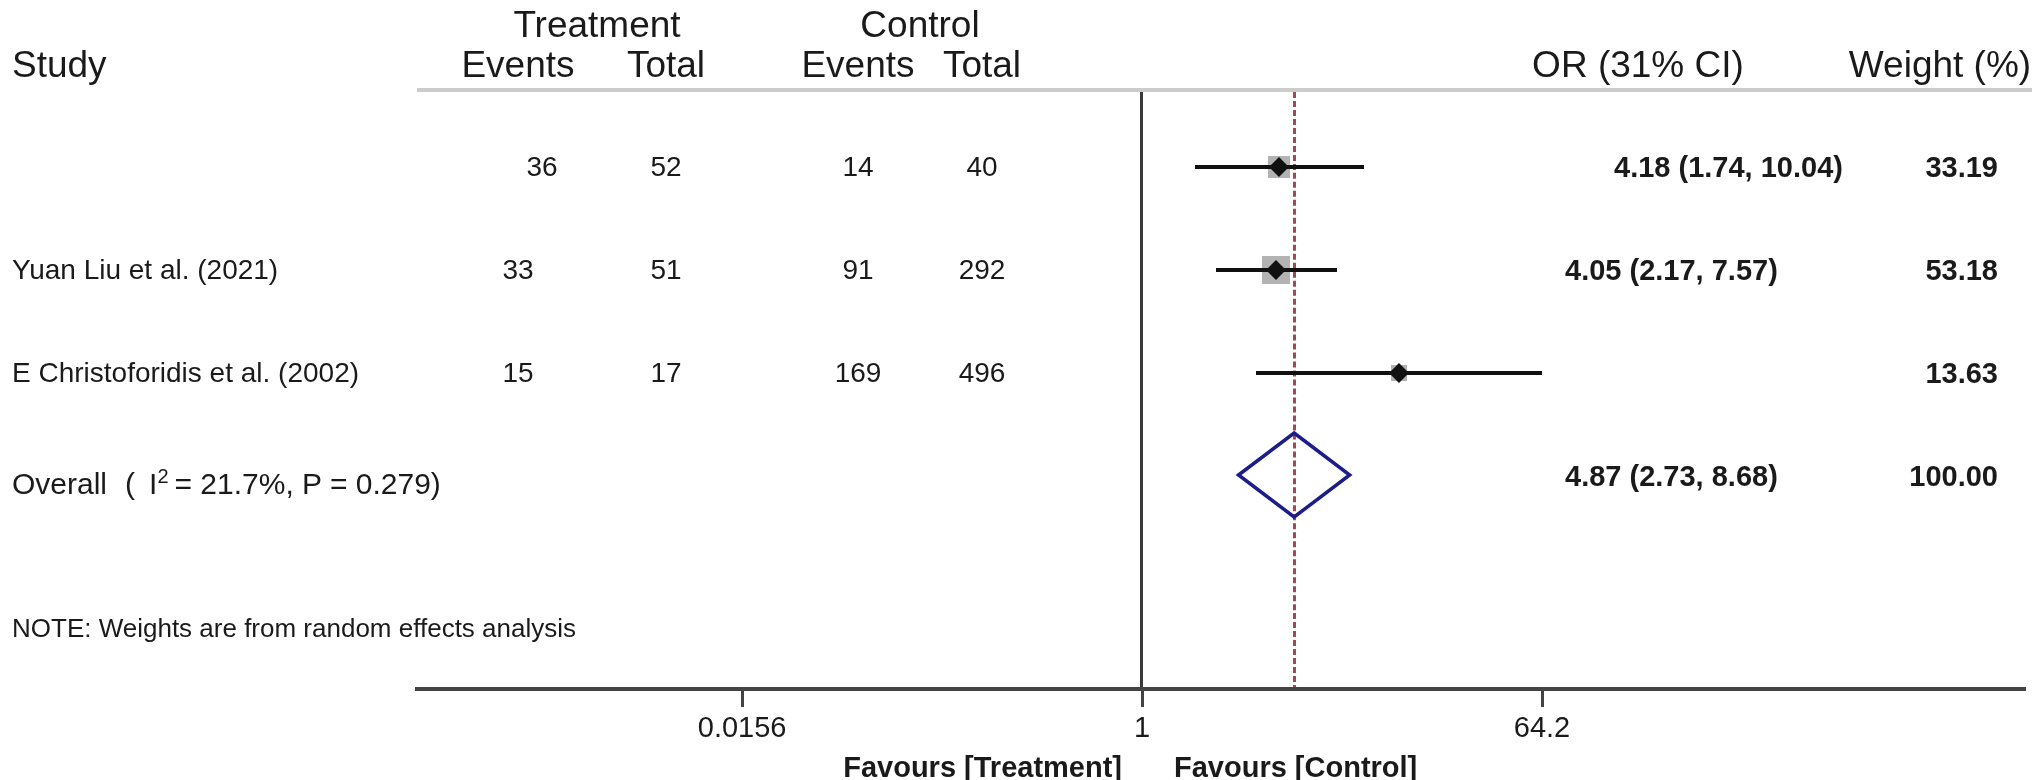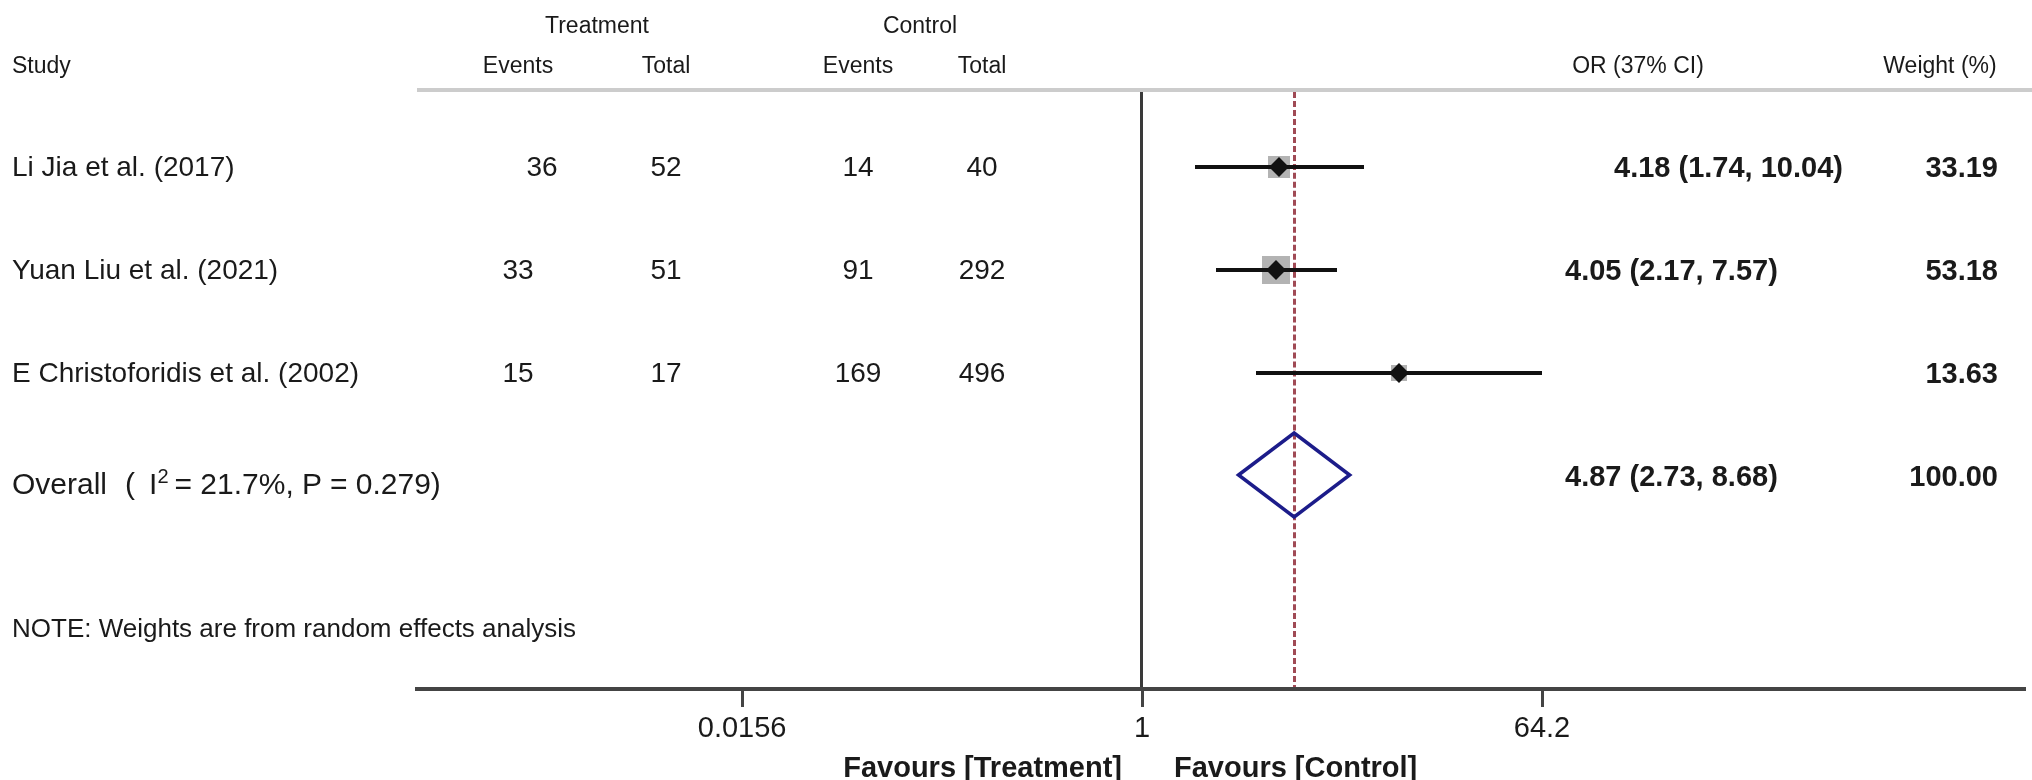--- a/index.html
+++ b/index.html
@@ -5,21 +5,21 @@
   html,body{margin:0;padding:0;background:#ffffff;}
   #forest-plot{
     position:relative;
     width:2032px;height:780px;
     background:#ffffff;
     font-family:"Liberation Sans", sans-serif;
     color:#1a1a1a;
     overflow:hidden;
   }
   .abs{position:absolute;}
-  .hdr{font-size:23px;line-height:34px;white-space:nowrap;}
+  .hdr{font-size:37px;line-height:34px;white-space:nowrap;}
   .ctr{text-align:center;}
   .rgt{text-align:right;}
   .row-text{font-size:28px;line-height:34px;white-space:nowrap;}
   .val-bold{font-size:29px;line-height:34px;font-weight:700;white-space:nowrap;}
   .tick-label{font-size:29px;line-height:34px;}
   .favours{font-size:29px;line-height:30px;font-weight:700;white-space:nowrap;}
   .note-text{font-size:26px;line-height:36px;white-space:nowrap;}
   .overall-text{font-size:30px;line-height:36px;white-space:nowrap;}
   .overall-text sup{font-size:20px;}
   #header-rule{background:#cccccc;}
@@ -36,31 +36,30 @@
 <div id="forest-plot">
 
   <div class="abs hdr ctr" style="left:447px;top:8px;width:300px;">Treatment</div>
   <div class="abs hdr ctr" style="left:770px;top:8px;width:300px;">Control</div>
 
   <div class="abs hdr" style="left:12px;top:48px;">Study</div>
   <div class="abs hdr ctr" style="left:448px;top:48px;width:140px;">Events</div>
   <div class="abs hdr ctr" style="left:596px;top:48px;width:140px;">Total</div>
   <div class="abs hdr ctr" style="left:788px;top:48px;width:140px;">Events</div>
   <div class="abs hdr ctr" style="left:912px;top:48px;width:140px;">Total</div>
-  <div class="abs hdr ctr" style="left:1488px;top:48px;width:300px;">OR (37% CI)</div>
+  <div class="abs hdr ctr" style="left:1488px;top:48px;width:300px;">OR (31% CI)</div>
   <div class="abs hdr ctr" style="left:1790px;top:48px;width:300px;">Weight (%)</div>
 
   <div id="header-rule" class="abs" style="left:417px;top:88px;width:1615px;height:4px;"></div>
 
   <div id="null-line" class="abs" style="left:1140px;top:92px;width:3px;height:599px;"></div>
 
   <div id="pooled-line" class="abs" style="top: 92px; height: 599px; width: 0px; left: 1292.65px; border-left: 3px dashed rgb(160, 74, 85);"></div>
 
   <div id="rows-layer" class="abs" style="left:0;top:0;width:2032px;height:780px;">
-      <div class="abs row-text" style="left: 12px; top: 150px;">Li Jia et al. (2017)</div>
       <div class="abs row-text ctr" style="left: 472px; top: 150px; width: 140px;">36</div>
       <div class="abs row-text ctr" style="left: 596px; top: 150px; width: 140px;">52</div>
       <div class="abs row-text ctr" style="left: 788px; top: 150px; width: 140px; text-align: center;">14</div>
       <div class="abs row-text ctr" style="left: 912px; top: 150px; width: 140px;">40</div>
       <div class="abs weight-box" style="left: 1268.46px; top: 156px; width: 22px; height: 22px; background: rgb(179, 179, 179);"></div>
       <div class="abs ci-line" style="left: 1195.23px; top: 165px; width: 168.447px; background: rgb(17, 17, 17);"></div>
       <div class="abs point-marker" style="left: 1272.46px; top: 160px; width: 14px; height: 14px; background: rgb(17, 17, 17);"></div>
       <div class="abs val-bold" style="left: 1614px; top: 150px;">4.18 (1.74, 10.04)</div>
       <div class="abs val-bold rgt" style="left: 1850px; top: 150px; width: 148px;">33.19</div>
       <div class="abs row-text" style="left: 12px; top: 253px;">Yuan Liu et al. (2021)</div>

